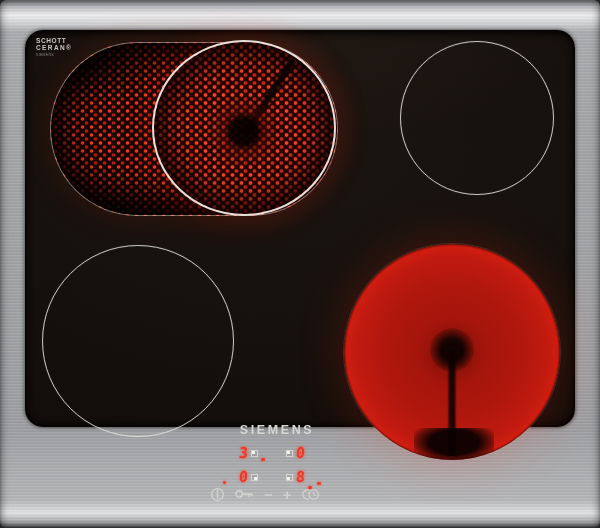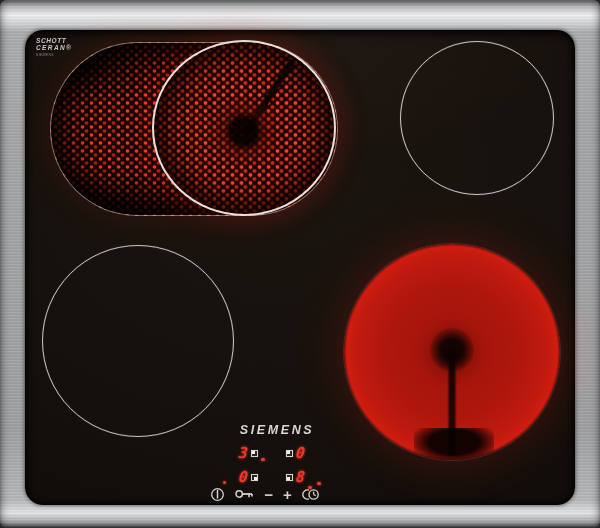--- a/index.html
+++ b/index.html
@@ -10,25 +10,25 @@
   
   .frame{position:absolute;inset:0;
     background:
       repeating-linear-gradient(180deg, rgba(255,255,255,0.10) 0 1px, rgba(0,0,0,0.06) 2px, rgba(255,255,255,0.02) 3px),
       linear-gradient(180deg,#6f7072 0,#b9babd 7px,#eeeeef 15px,#d2d3d5 23px,#a9aaad 32px,
         #a2a3a5 120px,#9c9da0 430px,#b4b5b7 500px,#c9cacc 506px,#e3e4e5 513px,#a9aaac 521px,#5e5f61 528px);
     box-shadow:inset 3px 0 7px rgba(0,0,0,0.28), inset -3px 0 7px rgba(0,0,0,0.28), inset 0 -2px 3px rgba(0,0,0,0.35);
     border-radius:6px;}
 
   
-  .glass{position:absolute;left:25px;top:30px;width:550px;height:475px;border-radius:18px;
+  .glass{position:absolute;left:25px;top:30px;width:550px;height:397px;border-radius:18px;
     background:
       radial-gradient(85% 45% at 50% 0%, rgba(80,62,48,0.14), transparent 60%),
       radial-gradient(120% 100% at 50% 30%, #1b1510 0%, #15100c 55%, #100b08 100%);
-    box-shadow:0 0 4px rgba(0,0,0,0.7), inset 0 3px 9px rgba(0,0,0,0.9), inset 0 -2px 6px rgba(0,0,0,0.8);font-style:italic;}
+    box-shadow:0 0 4px rgba(0,0,0,0.7), inset 0 3px 9px rgba(0,0,0,0.9), inset 0 -2px 6px rgba(0,0,0,0.8);}
 
   
   .badge{position:absolute;left:11px;top:7px;color:#c9c9c4;line-height:1.1;}
   .badge .l1{font-size:6.5px;font-weight:bold;letter-spacing:0.6px;}
   .badge .l2{font-size:6.5px;font-weight:bold;letter-spacing:1.4px;}
   .badge .sub{font-size:3.5px;color:#84847f;margin-top:3px;letter-spacing:0.3px;}
 
   
   .zone{position:absolute;}
   .ring-off{border:1.5px solid rgba(228,228,222,0.85);border-radius:50%;

